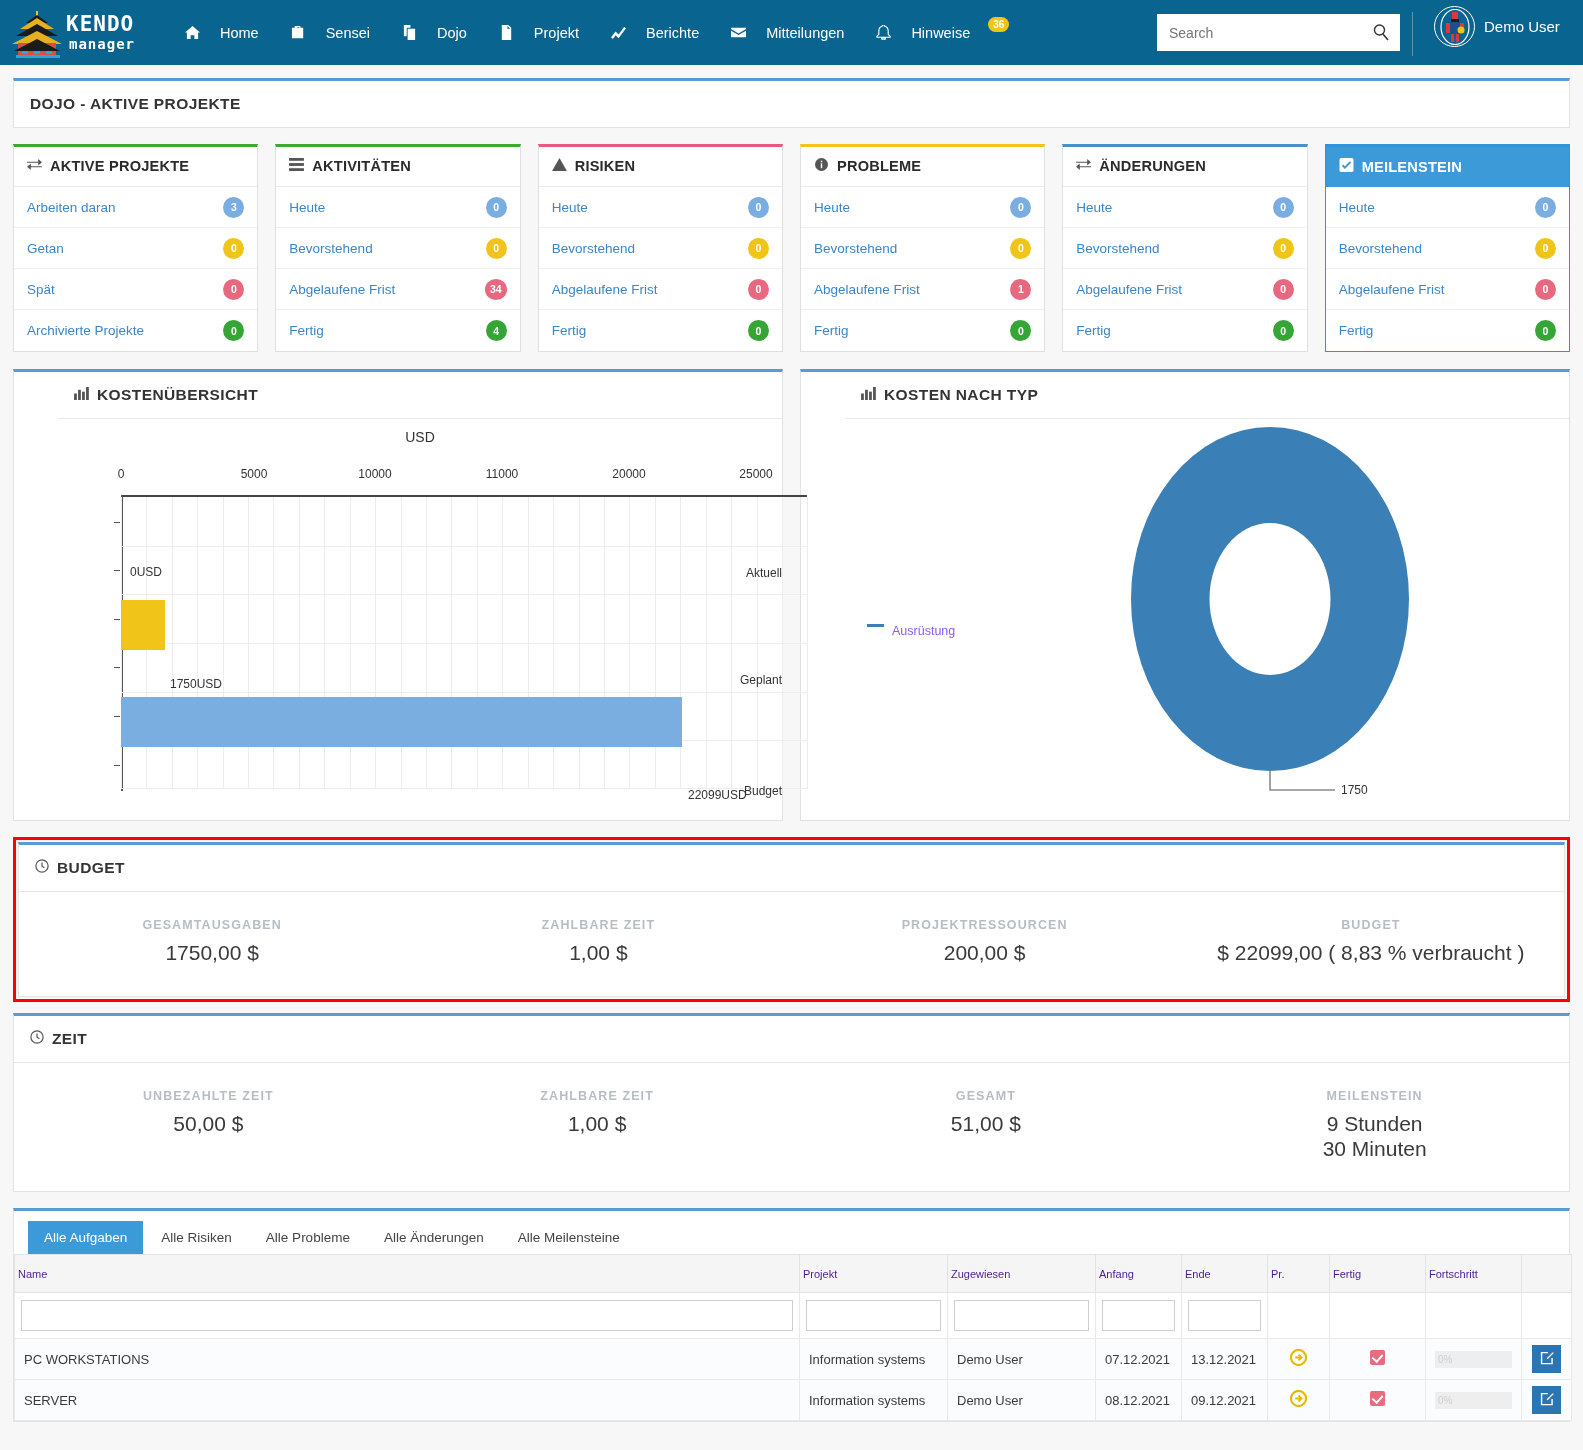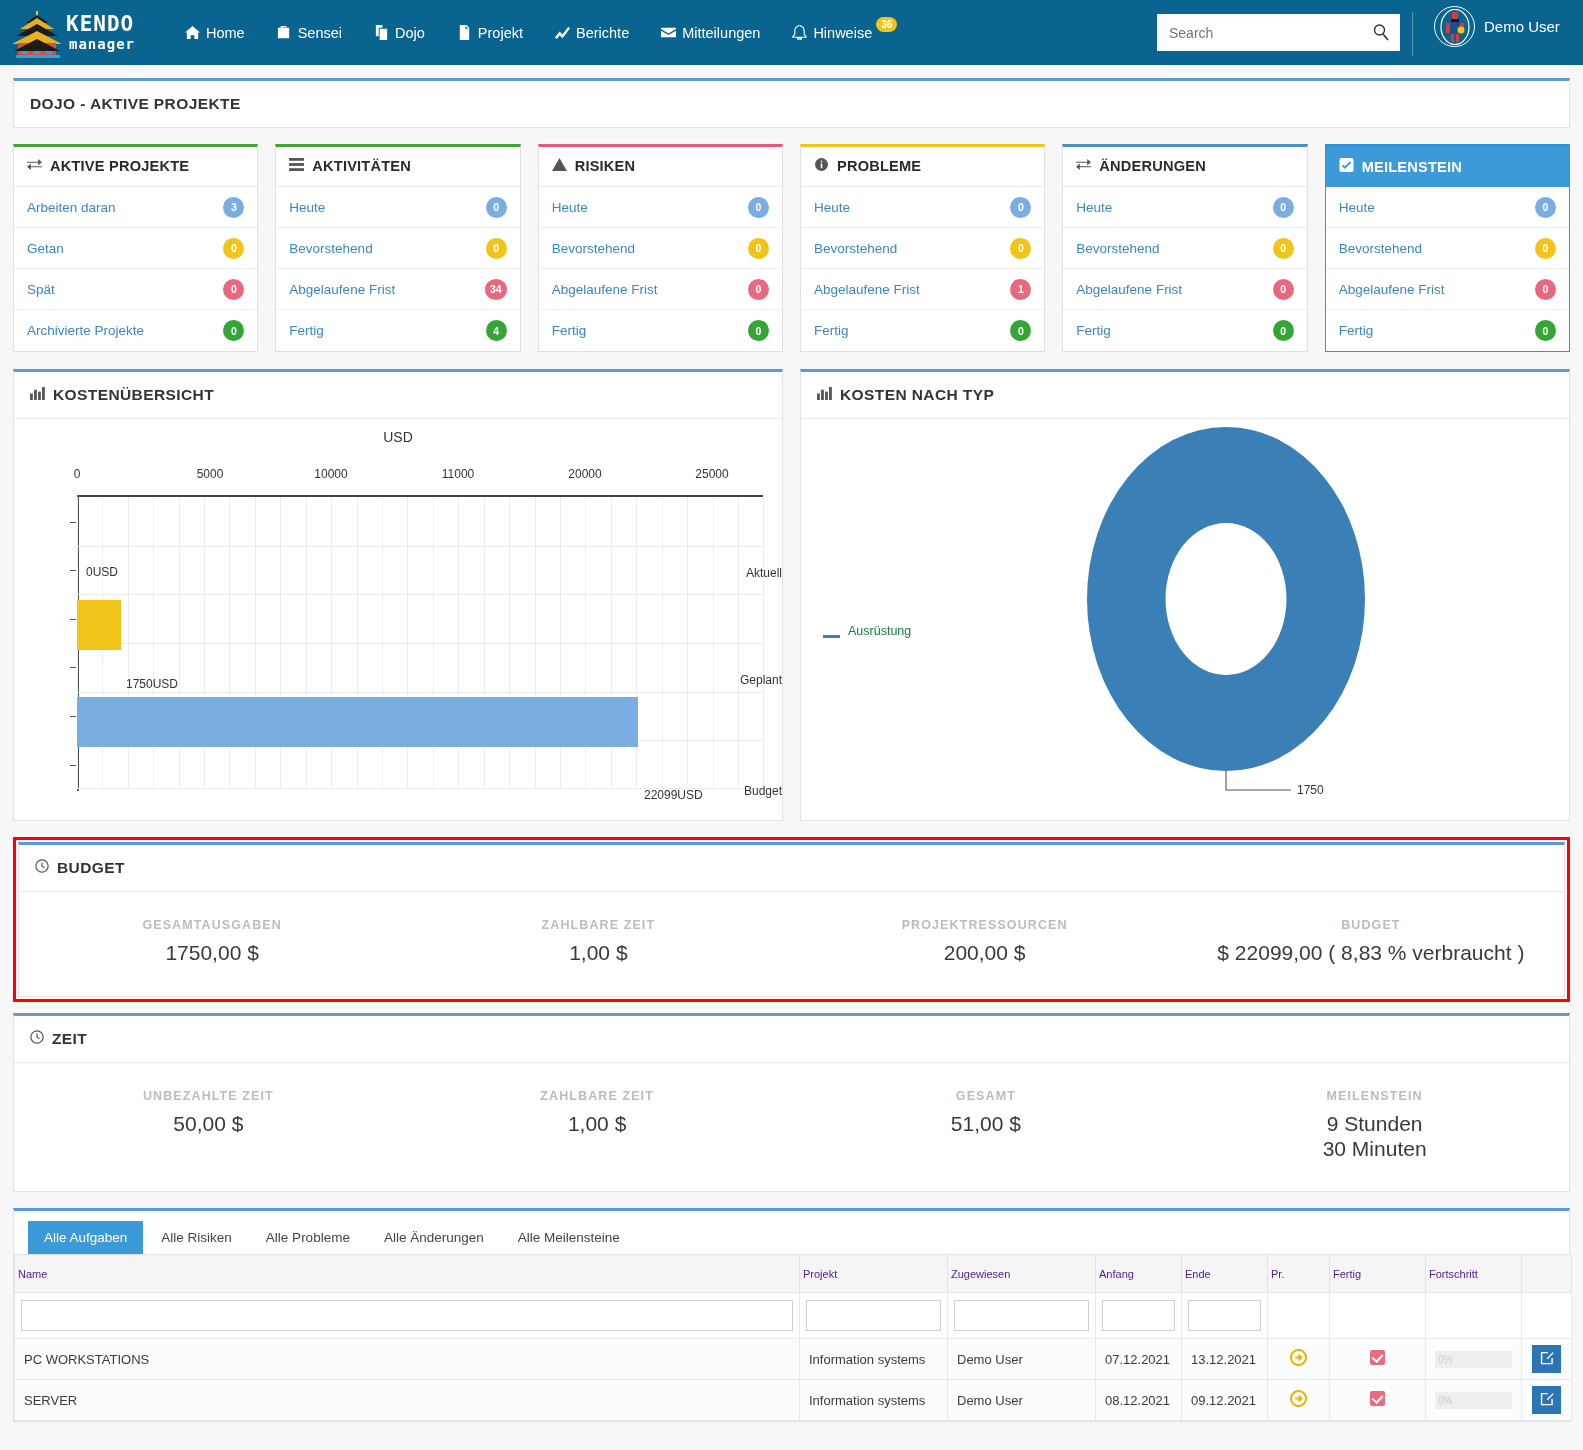--- a/index.html
+++ b/index.html
@@ -17,21 +17,21 @@
   .topbar {
     height:65px; background:#0a6490; display:flex; align-items:center;
     position:relative;
   }
   .logo { width:132px; height:56px; margin-left:6px; position:relative; flex:0 0 auto; }
   .logo svg { display:block; }
 
   .nav { display:flex; align-items:center; margin-left:34px; }
   .nav-item {
     color:#ffffff; font-size:14.5px; padding:6px 13px; margin-right:6px;
-    display:flex; align-items:center; gap:6px; white-space:nowrap; cursor:pointer;
+    display:flex; align-items:center; gap:20px; white-space:nowrap; cursor:pointer;
     text-decoration:none;
   }
   .nav-item .ic { display:inline-flex; width:15px; height:15px; align-items:center; justify-content:center; }
   .nav-item .ic svg { fill:#fff; }
   .badge-note {
     background:#f0c419; color:#fff; font-size:10px; font-weight:bold;
     border-radius:9px; padding:1px 5px; position:relative; top:-8px; left:-2px;
     line-height:13px;
   }
 
@@ -94,35 +94,36 @@
   .pill.blue   { background:#7baee0; }
   .pill.yellow { background:#f0c419; }
   .pill.red    { background:#e8697f; }
   .pill.green  { background:#35a635; }
 
   
   .charts { display:flex; gap:17px; margin-top:17px; }
   .chart-panel {
     flex:1; background:#fff; border:1px solid #e2e2e2; border-top:3px solid #5b9bd5;
     height:452px;
+    padding-left:44px;
   }
   .chart-body { position:relative; height:392px; }
 
   .bar-title { position:absolute; left:50%; transform:translateX(-50%); top:10px; font-size:14px; color:#333; }
   .plot { position:absolute; left:63px; top:78px; width:686px; height:292px; }
   .plot .vgrid, .plot .hgrid { position:absolute; background:#ededed; }
   .axis-top { position:absolute; left:63px; top:76px; width:686px; height:2px; background:#444; }
   .xtick { position:absolute; top:48px; font-size:12px; color:#333; transform:translateX(-50%); }
   .ytick { position:absolute; font-size:12px; color:#333; text-align:right; right:0; }
   .ytickmark { position:absolute; left:56px; width:6px; height:1px; background:#555; }
   .axis-left { position:absolute; left:63px; top:76px; width:2px; height:296px; background:#555; }
   .bar { position:absolute; }
   .barlabel { position:absolute; font-size:12px; color:#333; white-space:nowrap; }
 
-  .legend-item { position:absolute; display:flex; align-items:flex-end; gap:8px; font-size:12.5px; color:#15803d; }
+  .legend-item { position:absolute; display:flex; align-items:flex-start; gap:8px; font-size:12.5px; color:#8b5cf6; }
   .legend-dash { width:17px; height:3px; background:#3a7fb5; }
 
   
   .stat-panel-outer { margin-top:16px; }
   .stat-panel-outer.highlight { border:3px solid #ff0000; padding:2px; }
   .stat-row { display:flex; padding:26px 0 30px; }
   .stat-cell { flex:1; text-align:center; }
   .stat-label {
     font-size:12.5px; color:#b7bdc4; letter-spacing:1.1px; font-weight:bold; margin-bottom:9px;
   }

